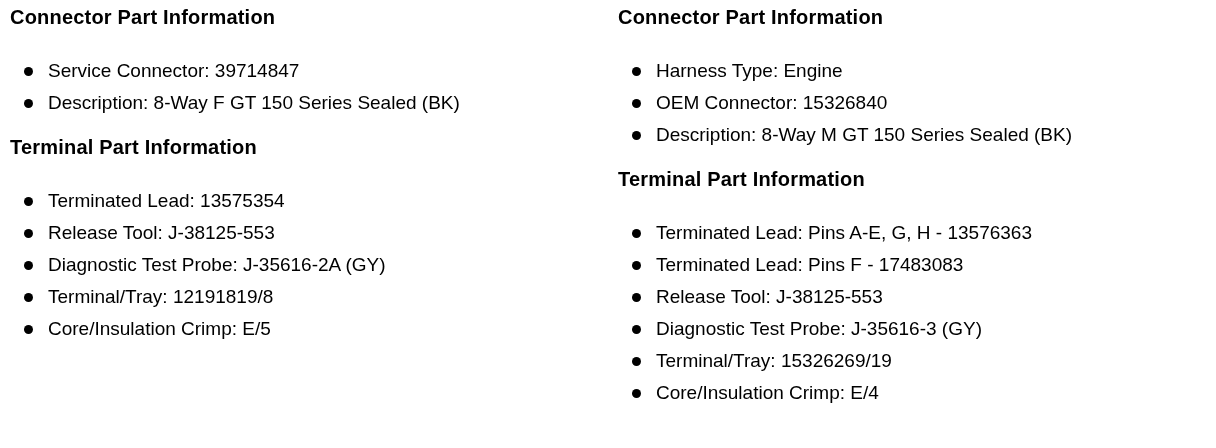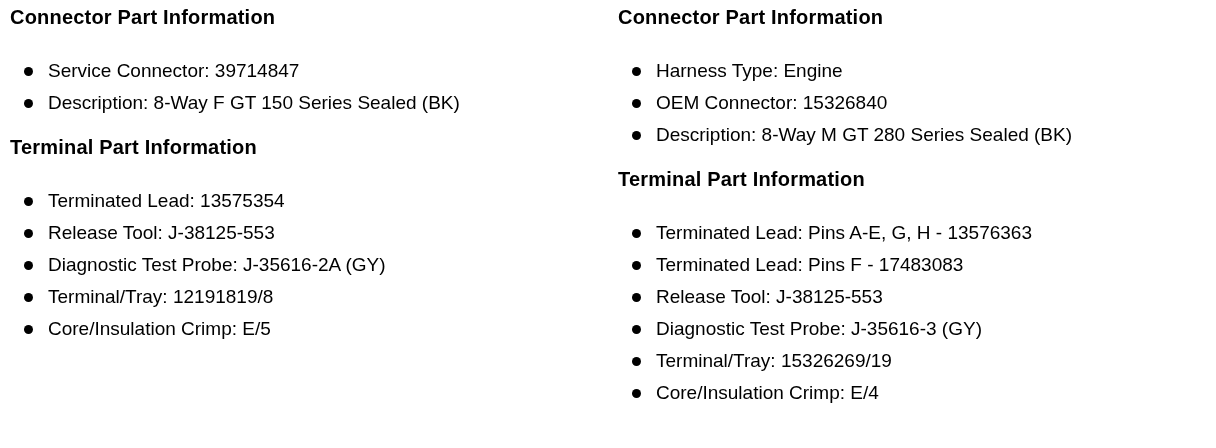--- a/index.html
+++ b/index.html
@@ -83,21 +83,21 @@
 
   </div>
 
   <div class="column">
 
     <div class="section">
       <h2 class="section-heading">Connector Part Information</h2>
       <ul class="bullet-list">
         <li>Harness Type: Engine</li>
         <li>OEM Connector: 15326840</li>
-        <li>Description: 8-Way M GT 280 Series Sealed (BK)</li>
+        <li>Description: 8-Way M GT 150 Series Sealed (BK)</li>
       </ul>
     </div>
 
     <div class="section">
       <h2 class="section-heading">Terminal Part Information</h2>
       <ul class="bullet-list">
         <li>Terminated Lead: Pins A-E, G, H - 13576363</li>
         <li>Terminated Lead: Pins F - 17483083</li>
         <li>Release Tool: J-38125-553</li>
         <li>Diagnostic Test Probe: J-35616-3 (GY)</li>

